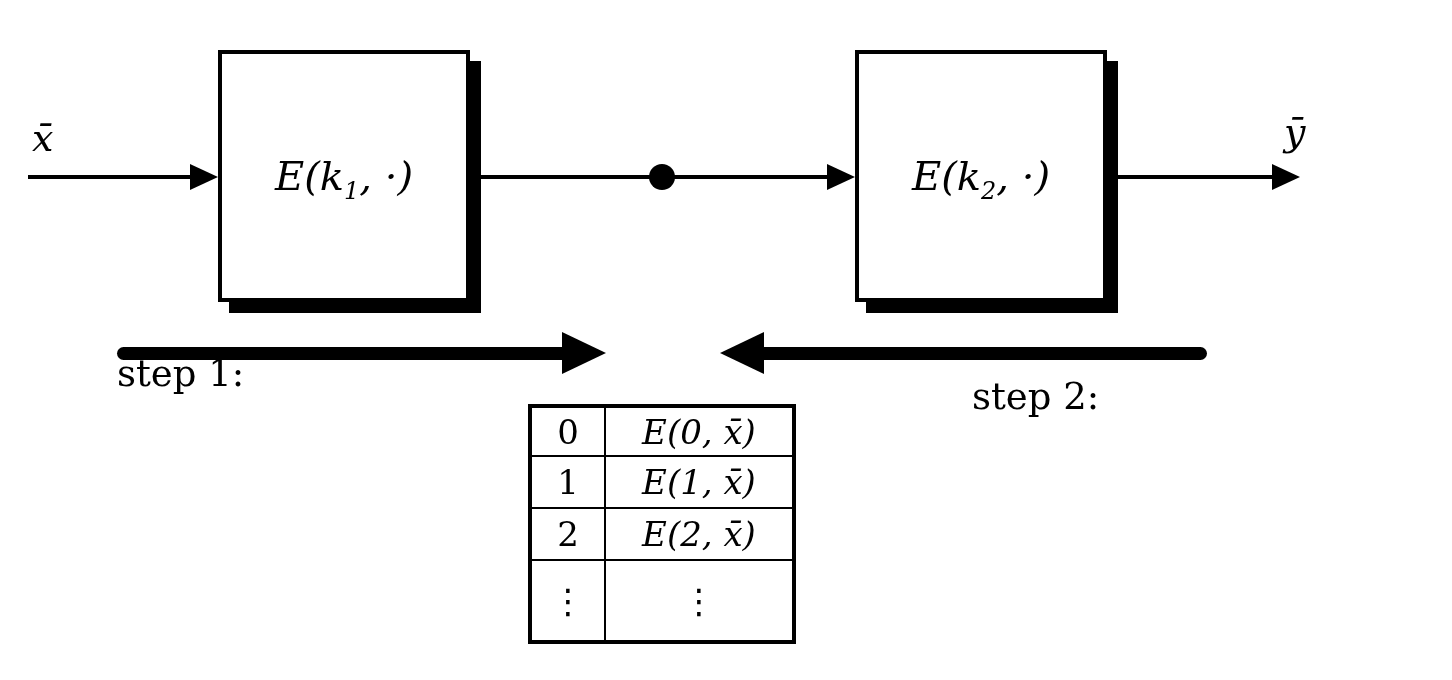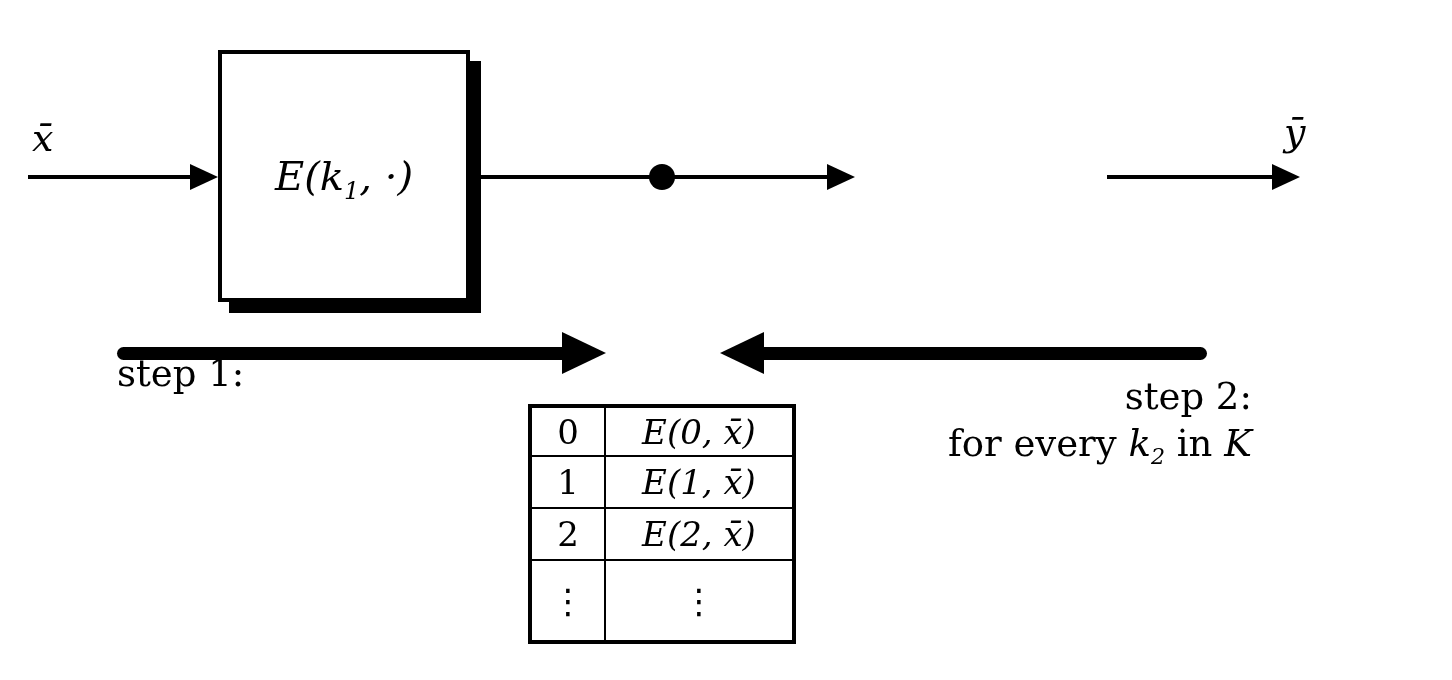--- a/index.html
+++ b/index.html
@@ -67,38 +67,40 @@
   <div class="head-r" style="left:190px; top:164px;"></div>
 
   <div class="ebox" style="left:218px; top:50px;">
     <span class="math"><span>E(k</span><sub>1</sub><span>, ·)</span></span>
   </div>
 
   <div class="hline" style="left:470px; top:175px; width:358px;"></div>
   <div class="dot" style="left:649px; top:164px;"></div>
   <div class="head-r" style="left:827px; top:164px;"></div>
 
+  <div class="ebox" style="left:855px; top:50px;">
+    <span class="math"><span>E(k</span><sub>2</sub><span>, ·)</span></span>
+  </div>
 
   <div class="hline" style="left:1107px; top:175px; width:167px;"></div>
   <div class="head-r" style="left:1272px; top:164px;"></div>
   <div class="sig-label" style="left:1284px; top:110px;">ȳ</div>
 
   <div class="fat-shaft" style="left:117px; top:347px; width:452px;"></div>
   <div class="fat-head-r" style="left:562px; top:332px;"></div>
 
   <div class="fat-head-l" style="left:720px; top:332px;"></div>
   <div class="fat-shaft" style="left:758px; top:347px; width:449px;"></div>
 
   <div class="caption" style="left:117px; top:350px;">
     <div>step 1:</div>
   </div>
 
-  <div class="caption" style="left:948px; top:373px;text-align:right;">
+  <div class="caption" style="left:972px; top:373px;">
     <div>step 2:</div>
-    <div><span>for every </span><span class="math">k</span><sub class="math">2</sub><span> in </span><span class="math">K</span></div>
   </div>
 
   <table class="lookup" style="left:528px; top:404px;">
     <tbody>
       <tr class="r1">
         <td class="kcol">0</td>
         <td class="vcol math">E(0, x̄)</td>
       </tr>
       <tr class="r2">
         <td class="kcol">1</td>

